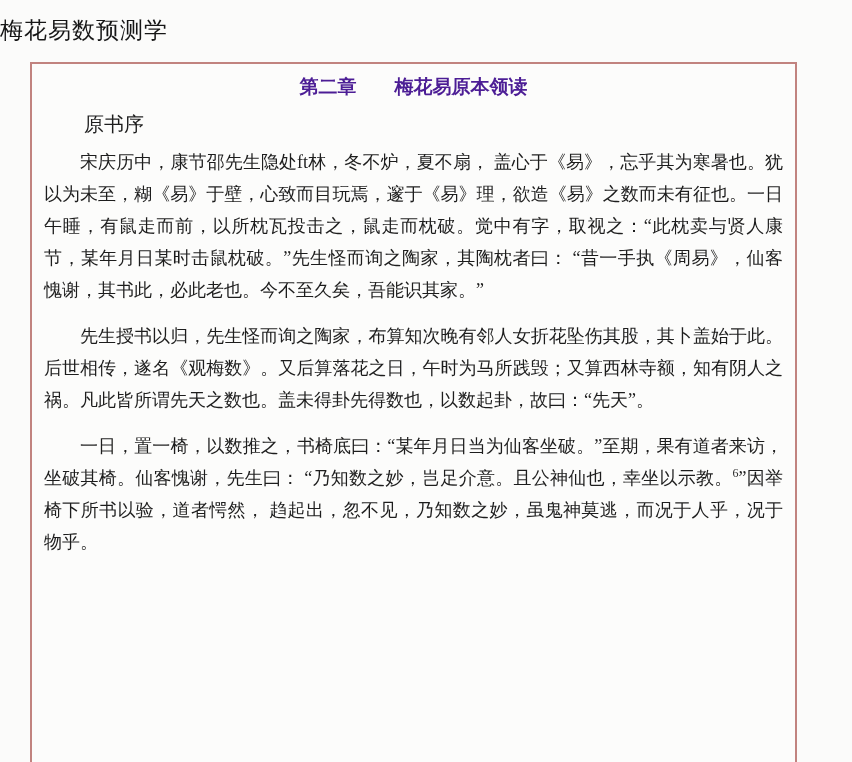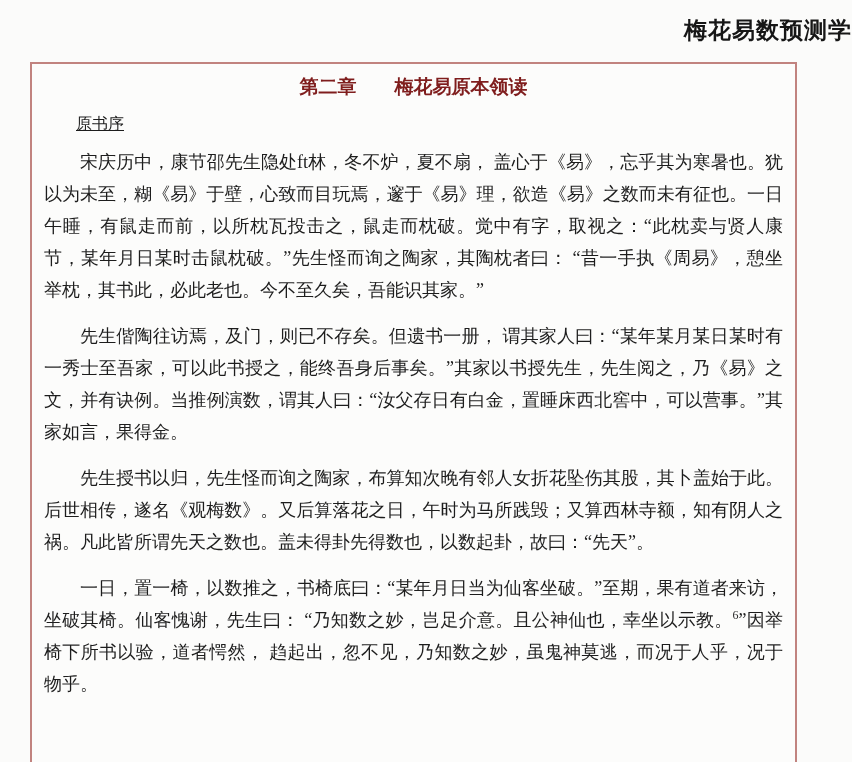--- a/index.html
+++ b/index.html
@@ -12,23 +12,23 @@
     width: 852px;
     height: 762px;
     overflow: hidden;
     background: #fbfbfa;
     color: #1d1d1d;
     font-family: "Liberation Serif", "DejaVu Serif", serif;
   }
   .doc-title {
     margin: 0;
     padding-top: 16px;
-    text-align: right;
+    text-align: left;
     font-size: 23px;
-    font-weight: 700;
+    font-weight: 400;
     letter-spacing: 1px;
     line-height: 30px;
     color: #161616;
   }
   .content-frame {
     position: absolute;
     left: 30px;
     top: 62px;
     width: 767px;
     height: 720px;
@@ -37,29 +37,28 @@
     border-bottom: none;
     background: #fcfcfb;
     padding: 8px 12px 0 12px;
   }
   .chapter-heading {
     margin: 0 0 0 0;
     text-align: center;
     font-size: 19px;
     font-weight: 700;
     line-height: 30px;
-    color: #7f1d1d;
+    color: #4c1d95;
   }
   .section-heading {
     margin: 6px 0 6px 0;
-    font-size: 16px;
+    font-size: 20px;
     line-height: 32px;
     text-indent: 2em;
     font-weight: 400;
-    text-decoration: underline;
   }
   .para {
     margin: 0 0 14px 0;
     font-size: 18px;
     line-height: 32px;
     text-indent: 2em;
     text-align: justify;
     font-weight: 400;
     color: #1d1d1d;
   }
@@ -76,23 +75,22 @@
 <div class="page">
 
   <h1 class="doc-title">梅花易数预测学</h1>
 
   <div class="content-frame">
 
     <h2 class="chapter-heading">第二章　　梅花易原本领读</h2>
 
     <p class="section-heading">原书序</p>
 
-    <p class="para">宋庆历中，康节邵先生隐处ft林，冬不炉，夏不扇， 盖心于《易》，忘乎其为寒暑也。犹以为未至，糊《易》于壁，心致而目玩焉，邃于《易》理，欲造《易》之数而未有征也。一日午睡，有鼠走而前，以所枕瓦投击之，鼠走而枕破。觉中有字，取视之：“此枕卖与贤人康节，某年月日某时击鼠枕破。”先生怪而询之陶家，其陶枕者曰： “昔一手执《周易》，憩坐举枕，其书此，必此老也。今不至久矣，吾能识其家。”</p>
+    <p class="para">宋庆历中，康节邵先生隐处ft林，冬不炉，夏不扇， 盖心于《易》，忘乎其为寒暑也。犹以为未至，糊《易》于壁，心致而目玩焉，邃于《易》理，欲造《易》之数而未有征也。一日午睡，有鼠走而前，以所枕瓦投击之，鼠走而枕破。觉中有字，取视之：“此枕卖与贤人康节，某年月日某时击鼠枕破。”先生怪而询之陶家，其陶枕者曰： “昔一手执《周易》，仙客愧谢，其书此，必此老也。今不至久矣，吾能识其家。”</p>
 
-    <p class="para">先生偕陶往访焉，及门，则已不存矣。但遗书一册， 谓其家人曰：“某年某月某日某时有一秀士至吾家，可以此书授之，能终吾身后事矣。”其家以书授先生，先生阅之，乃《易》之文，并有诀例。当推例演数，谓其人曰：“汝父存日有白金，置睡床西北窖中，可以营事。”其家如言，果得金。</p>
 
     <p class="para">先生授书以归，先生怪而询之陶家，布算知次晚有邻人女折花坠伤其股，其卜盖始于此。后世相传，遂名《观梅数》。又后算落花之日，午时为马所践毁；又算西林寺额，知有阴人之祸。凡此皆所谓先天之数也。盖未得卦先得数也，以数起卦，故曰：“先天”。</p>
 
 
     <p class="para"><span>一日，置一椅，以数推之，书椅底曰：“某年月日当为仙客坐破。”至期，果有道者来访，坐破其椅。仙客愧谢，先生曰： “乃知数之妙，岂足介意。且公神仙也，幸坐以示教。</span><sup class="footnote-marker">6</sup><span>”因举椅下所书以验，道者愕然， 趋起出，忽不见，乃知数之妙，虽鬼神莫逃，而况于人乎，况于物乎。</span></p>
 
   </div>
 </div>
 
 </body></html>

